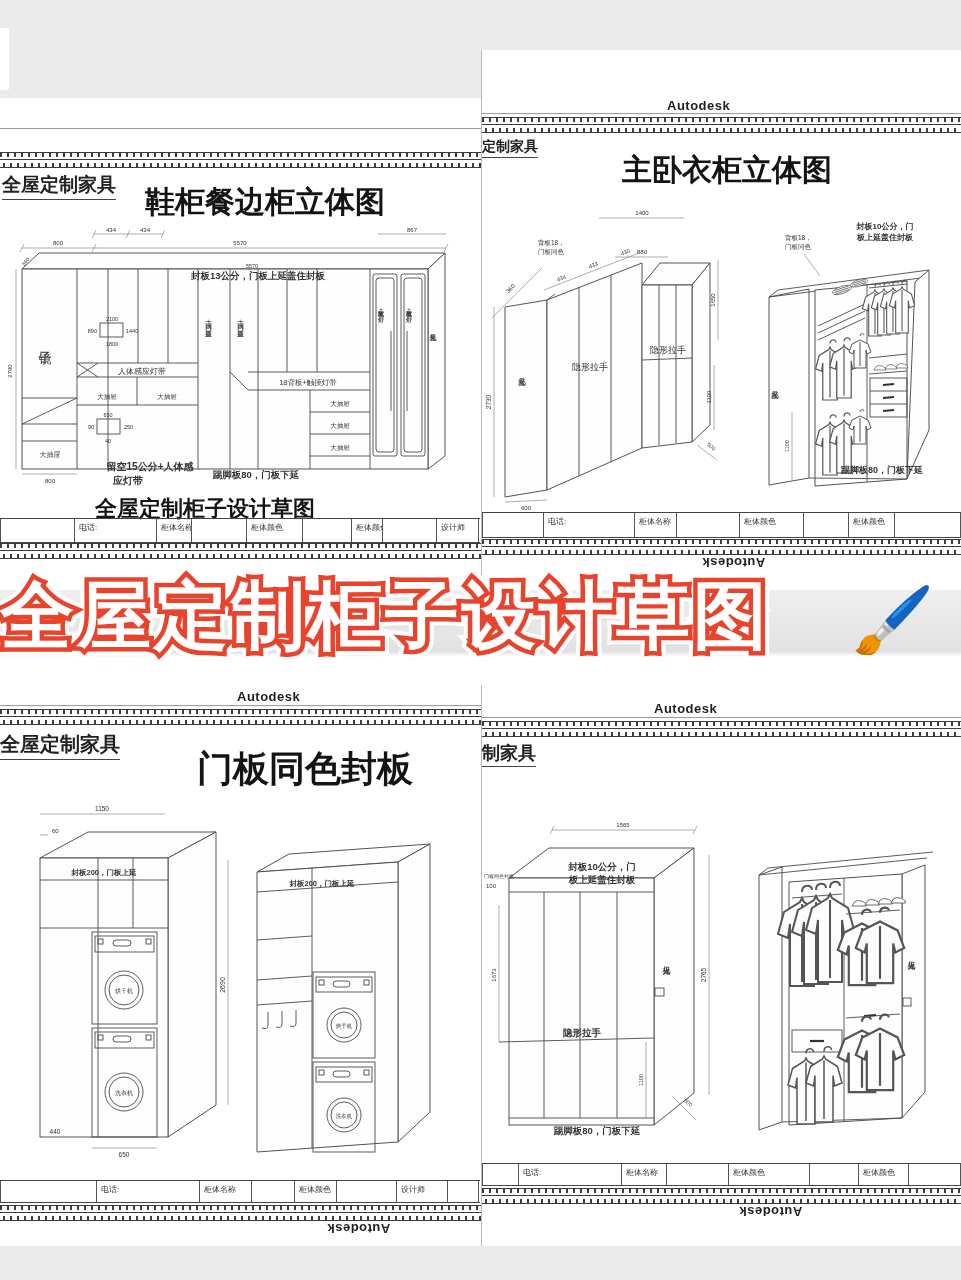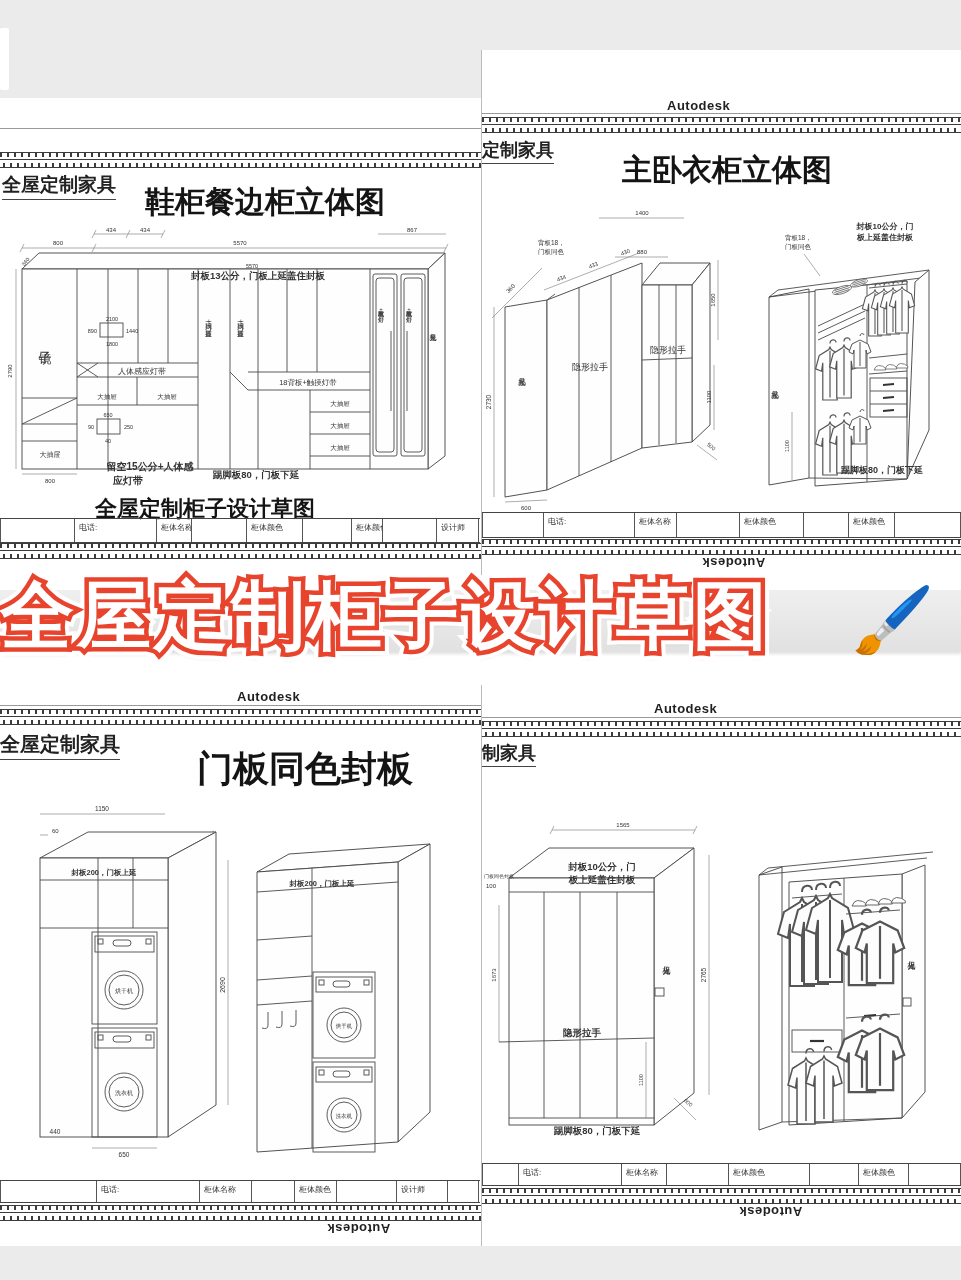--- a/index.html
+++ b/index.html
@@ -218,21 +218,21 @@
       <div class="tbc" style="width:54px;"></div>
       <div class="tbc" style="width:42px;">设计师</div>
     </div>
     <div class="greek" style="top:445px;"></div>
   </div>
 
   <div class="sheet" style="left:481px;top:50px;width:480px;height:525px;border-left:1px solid #bbb;">
     <div class="autodesk" style="left:185px;top:48px;">Autodesk</div>
     <div class="hairline" style="top:63px;"></div>
     <div class="greek" style="top:67px;"></div>
-    <div class="brand serif" style="left:0;top:88px;font-size:18px;">定制家具</div>
+    <div class="brand serif" style="left:0;top:88px;font-size:14px;">定制家具</div>
     <div class="bigtitle serif" style="left:95px;top:100px;width:300px;font-size:30px;">主卧衣柜立体图</div>
 
     <svg style="left:0;top:140px;" width="471" height="320" viewBox="0 0 471 320">
 
       <g>
         <line class="dm" x1="12" y1="117" x2="12" y2="307"></line>
         <text class="t tm" x="9" y="212" font-size="6.5" transform="rotate(-90 9 212)">2730</text>
         <line class="dm" x1="10" y1="128" x2="60" y2="78"></line>
         <text class="t tm" x="30" y="100" font-size="6" transform="rotate(-45 30 100)">360</text>
         <polygon class="face" points="23,117 65,110 65,300 23,307"></polygon>

